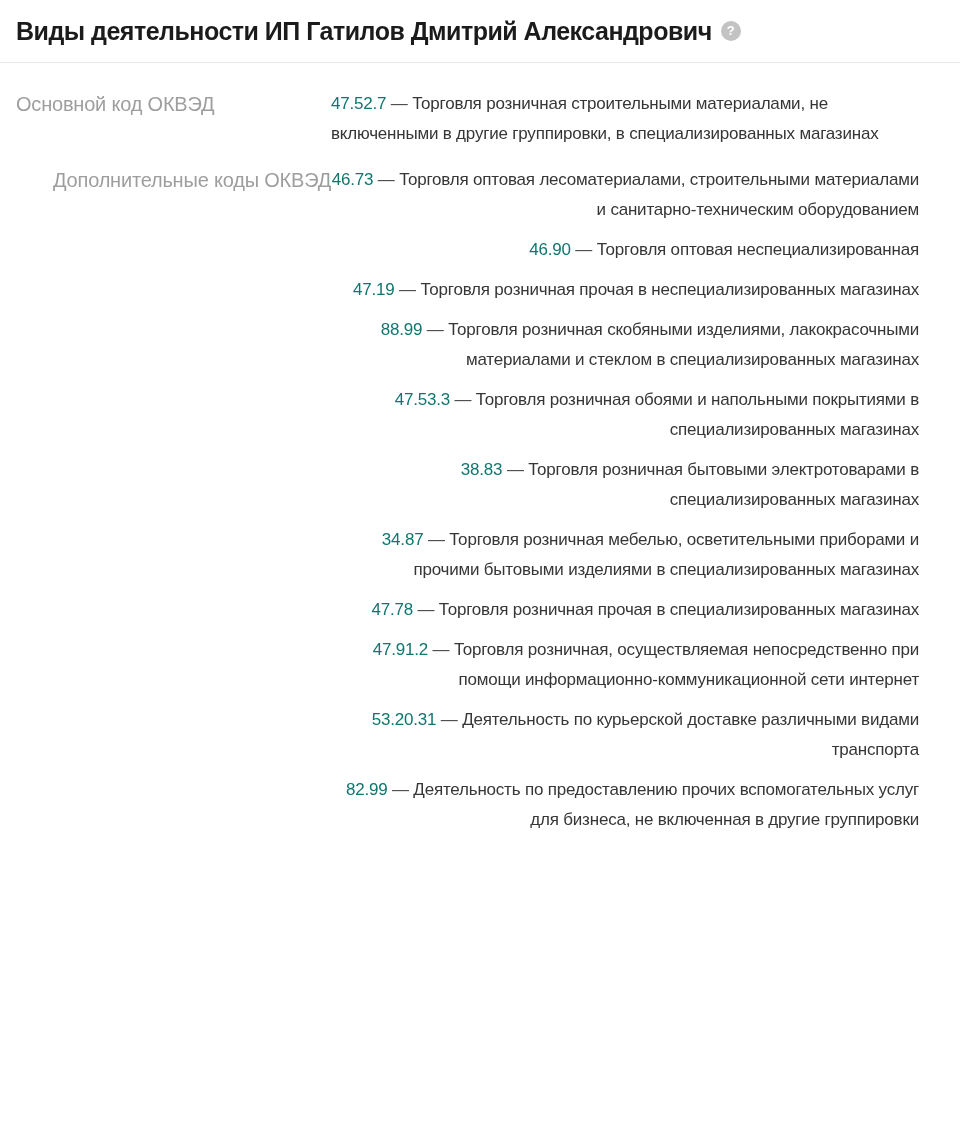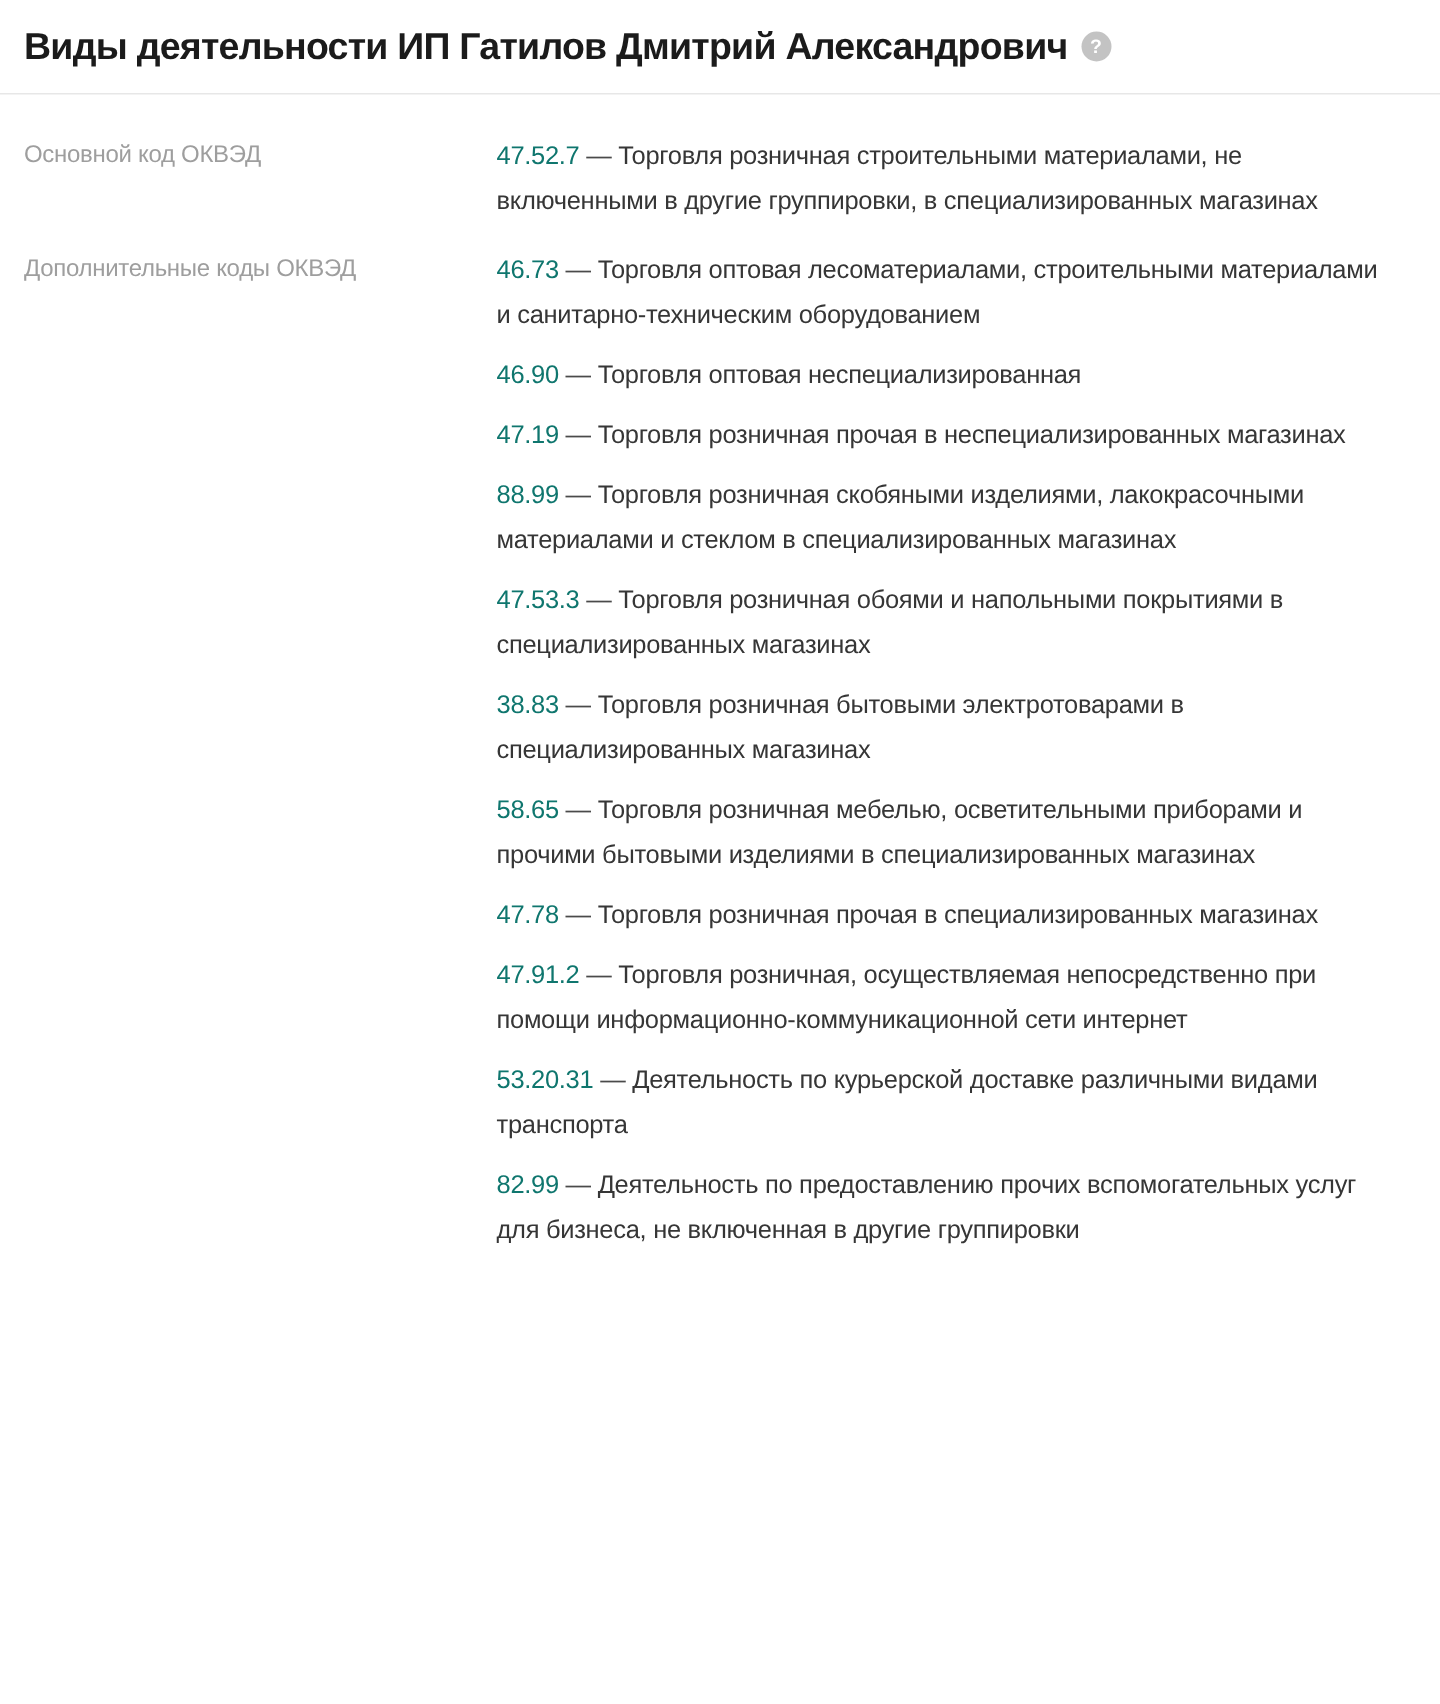--- a/index.html
+++ b/index.html
@@ -51,24 +51,24 @@
     width: 960px;
   }
 
   
   .container { padding: 0 40px 26px 16px; }
   .section {
     display: grid;
     grid-template-columns: 315px 1fr;
     margin-top: 26px;
   }
-  .section + .section { margin-top: 16px; }
+  .section + .section { margin-top: 16px; text-align: right; }
   .section-label {
     color: #9e9e9e;
-    font-size: 16px;
+    font-size: 20px;
     line-height: 30px;
     letter-spacing: -0.2px;
   }
   .items { max-width: 588px; }
   .okved-item {
     font-size: 17px;
     line-height: 30px;
     color: #363636;
     letter-spacing: -0.2px;
     margin-bottom: 10px;
@@ -144,21 +144,21 @@
             <span class="desc">Торговля розничная обоями и напольными покрытиями в специализированных магазинах</span>
           </div>
 
           <div class="okved-item">
             <a class="okved-code" href="#">38.83</a>
             <span class="dash">—</span>
             <span class="desc">Торговля розничная бытовыми электротоварами в специализированных магазинах</span>
           </div>
 
           <div class="okved-item">
-            <a class="okved-code" href="#">58.65</a>
+            <a class="okved-code" href="#">34.87</a>
             <span class="dash">—</span>
             <span class="desc">Торговля розничная мебелью, осветительными приборами и прочими бытовыми изделиями в специализированных магазинах</span>
           </div>
 
           <div class="okved-item">
             <a class="okved-code" href="#">47.78</a>
             <span class="dash">—</span>
             <span class="desc">Торговля розничная прочая в специализированных магазинах</span>
           </div>
 

